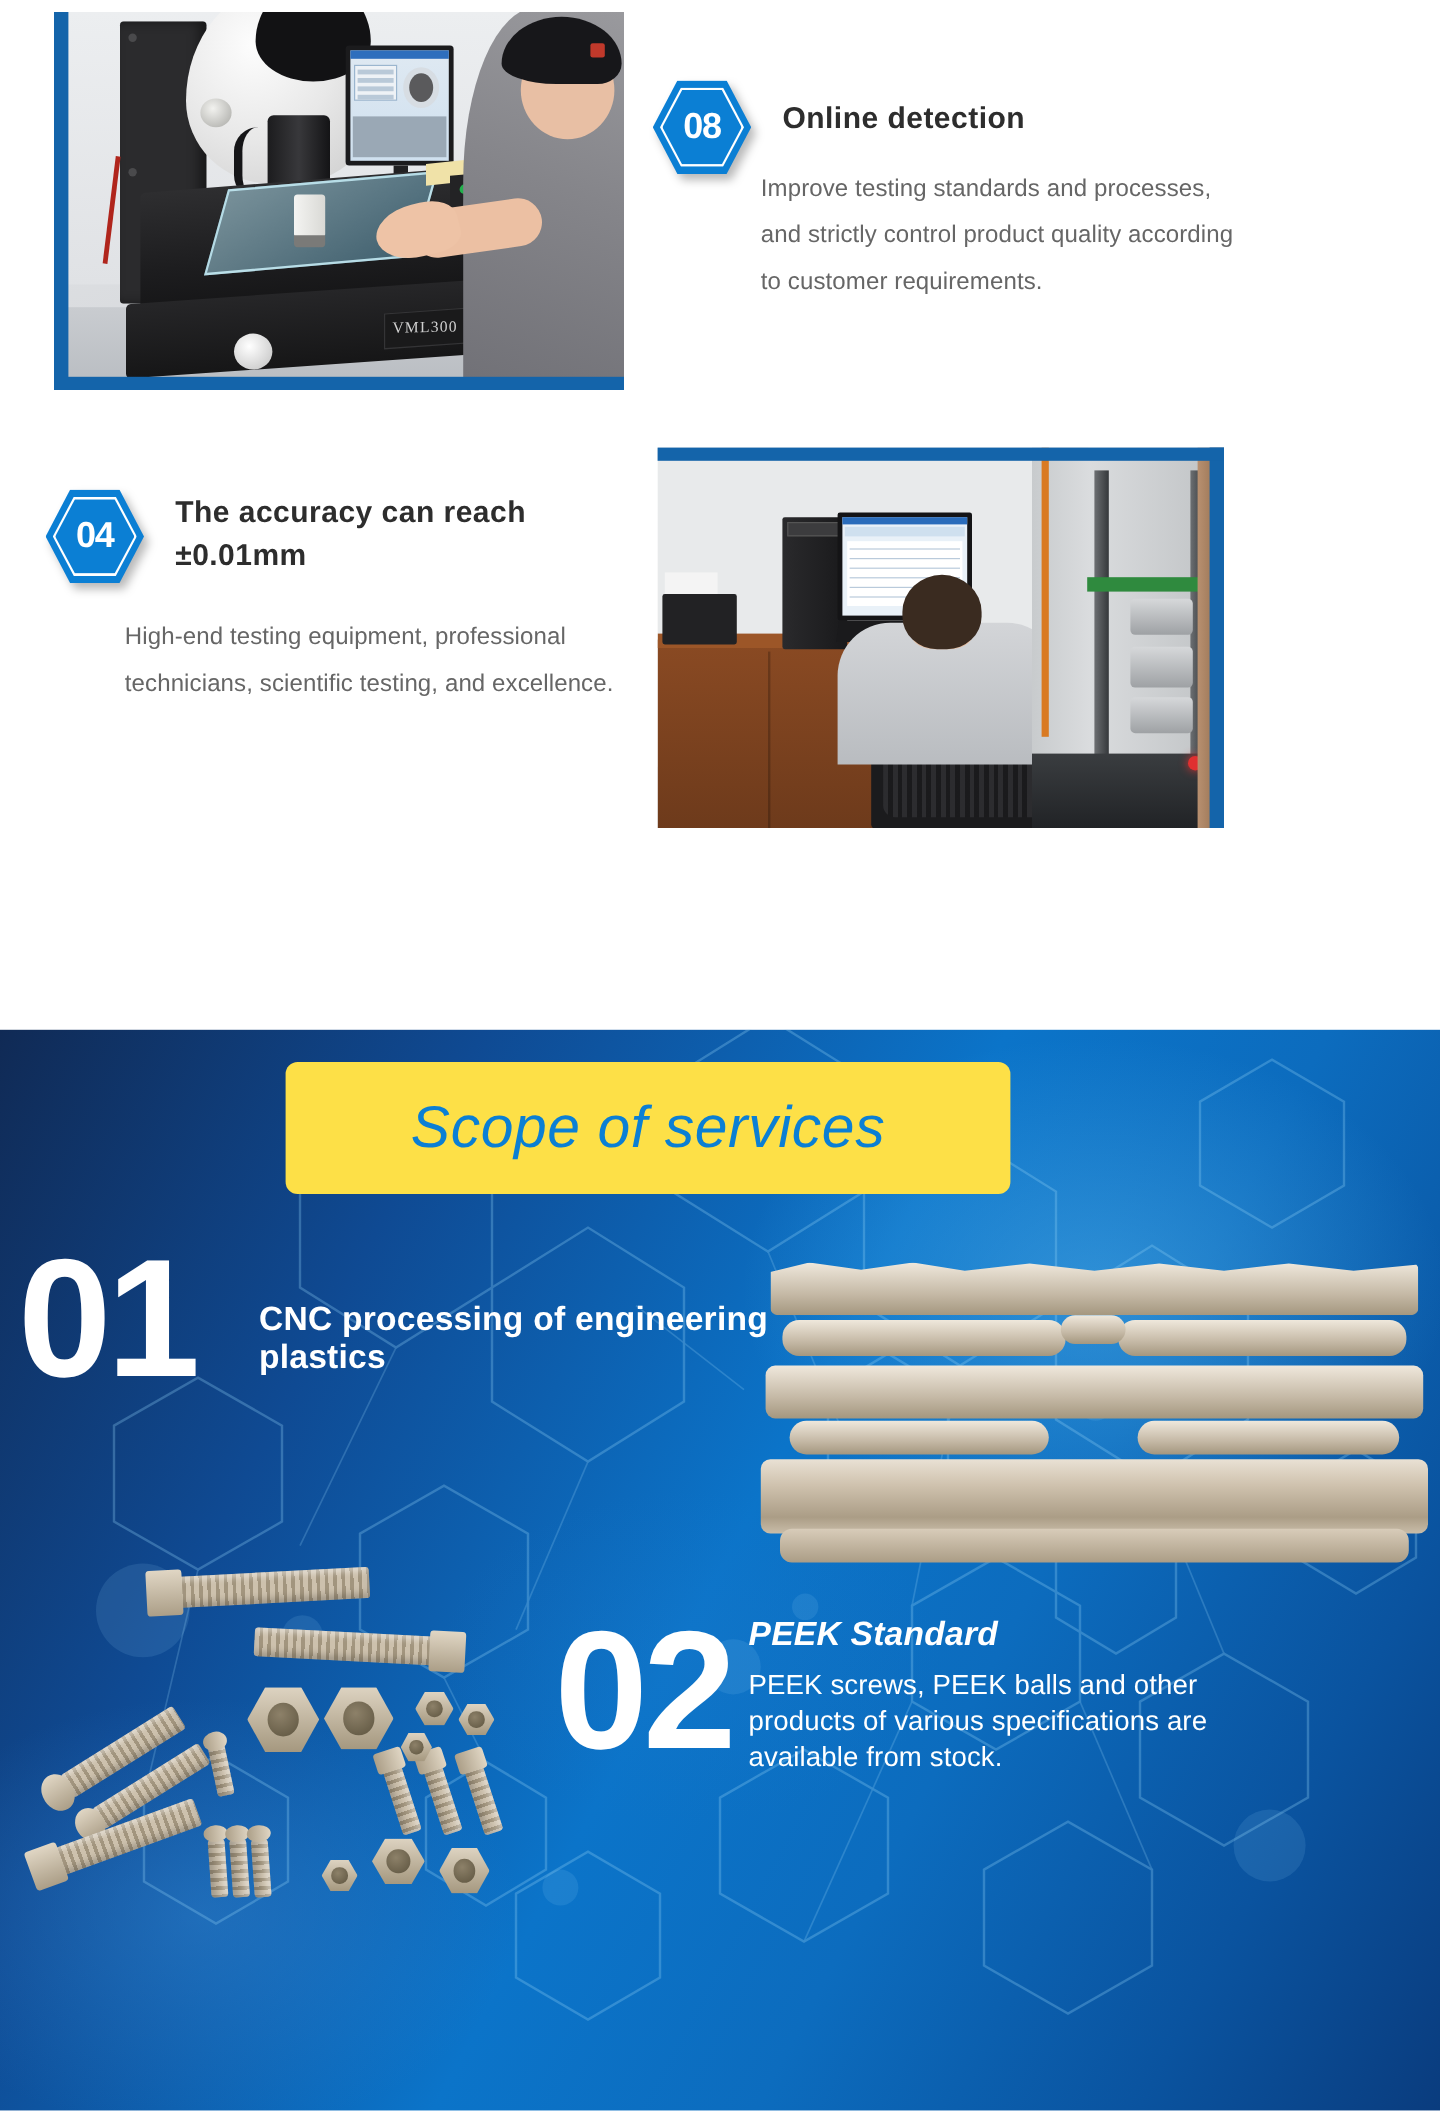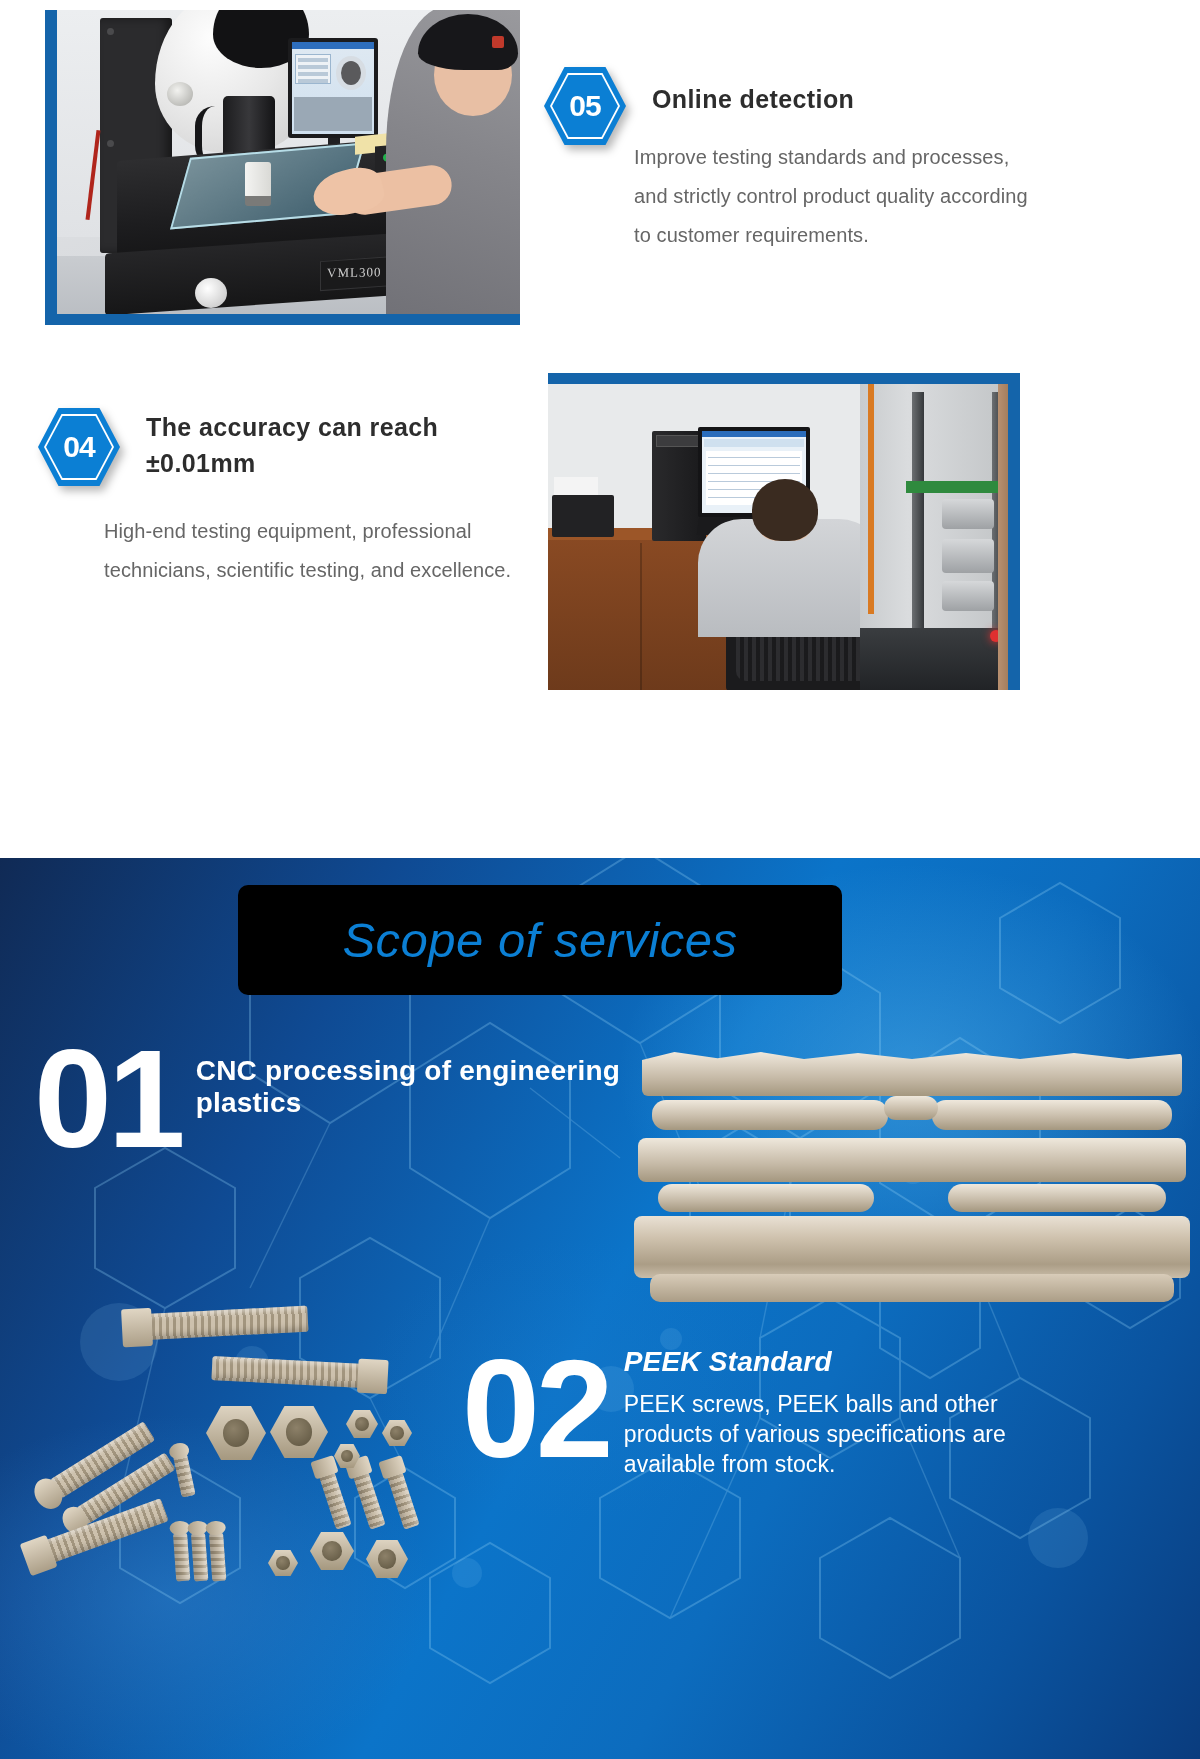--- a/index.html
+++ b/index.html
@@ -170,38 +170,38 @@
       radial-gradient(ellipse 380px 260px at 14% 82%, rgba(58,140,215,.40), rgba(58,140,215,0) 70%),
       radial-gradient(ellipse 300px 200px at 48% 58%, rgba(30,120,200,.25), rgba(30,120,200,0) 70%);
   }
   .hexpattern{ position:absolute; inset:0; z-index:2; opacity:.30; }
   .bubbles{ position:absolute; inset:0; z-index:2; }
   .bub{ position:absolute; border-radius:50%; background:rgba(150,205,245,.13); }
 
   
   .title-card{
     position:absolute; left:238px; top:27px; width:604px; height:110px;
-    background:#000000; border-radius:10px; z-index:6;
+    background:#fde047; border-radius:10px; z-index:6;
     display:flex; align-items:center; justify-content:center;
   }
   .title-card span{
     font-size:49px; font-style:italic; font-weight:normal; color:#0b7fd4;
     letter-spacing:.5px; font-family:"Liberation Sans",sans-serif;
   }
 
   
   .svc{ position:absolute; z-index:7; }
   .svc-num{
     font-size:140px; font-weight:bold; color:#ffffff; line-height:.82;
     font-family:"Liberation Sans",sans-serif; letter-spacing:-4px;
   }
   .svc-h{ font-size:28px; font-weight:bold; color:#ffffff; letter-spacing:.2px; }
   .svc-p{ font-size:23px; color:#ffffff; line-height:1.30; letter-spacing:.1px; }
 
-  #svc1{ left:34px; top:170px; display:flex; align-items:center; }
+  #svc1{ left:15px; top:170px; display:flex; align-items:flex-end;gap:39px; }
   #svc1 .svc-num{ margin-top:14px; }
   #svc1 .svc-txt{ margin-left:14px; width:440px; }
   #svc1 .svc-h{ margin-bottom:10px; }
 
   #svc2{ left:462px; top:488px; display:flex; align-items:flex-start; }
   #svc2 .svc-num{ margin-top:6px; }
   #svc2 .svc-txt{ margin-left:14px; width:410px; }
   #svc2 .svc-h{ margin-bottom:12px;font-style:italic; }
 
   
@@ -290,21 +290,21 @@
       <div class="p1-hand"></div>
     </div>
     <div class="accent-left"></div>
     <div class="accent-bottom"></div>
   </div>
 
   <div class="hexwrap" id="b3">
     <div class="hex"></div>
     <div class="hex-ring"></div>
     <div class="hex-ring2"></div>
-    <div class="hex-num">05</div>
+    <div class="hex-num">08</div>
   </div>
   <div class="blk-title" id="t3">Online detection</div>
   <div class="blk-body" id="d3">Improve testing standards and processes, and strictly control product quality according to customer requirements.</div>
 
   <div class="hexwrap" id="b4">
     <div class="hex"></div>
     <div class="hex-ring"></div>
     <div class="hex-ring2"></div>
     <div class="hex-num">04</div>
   </div>

